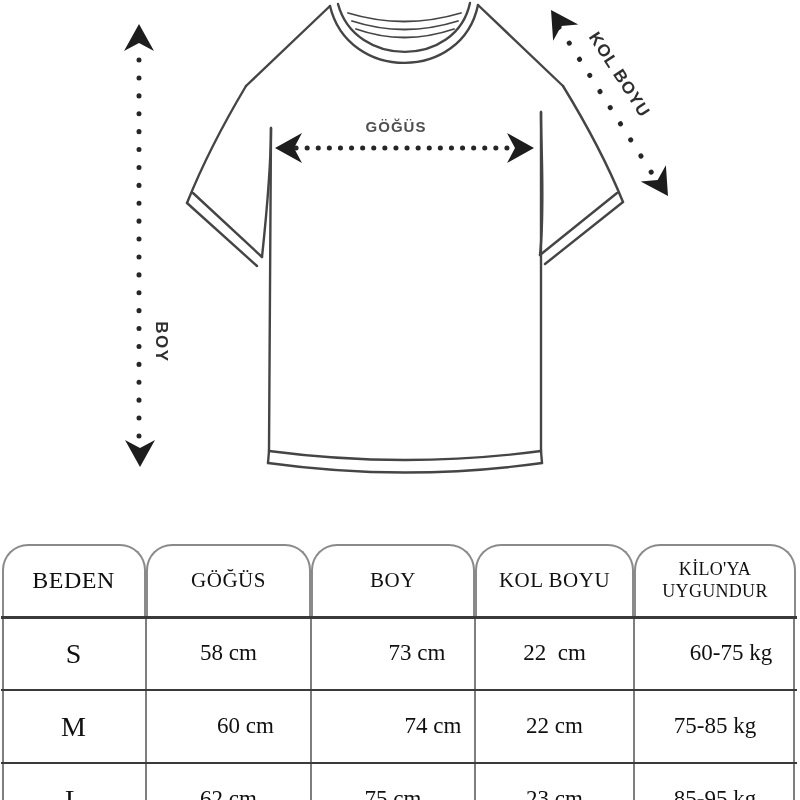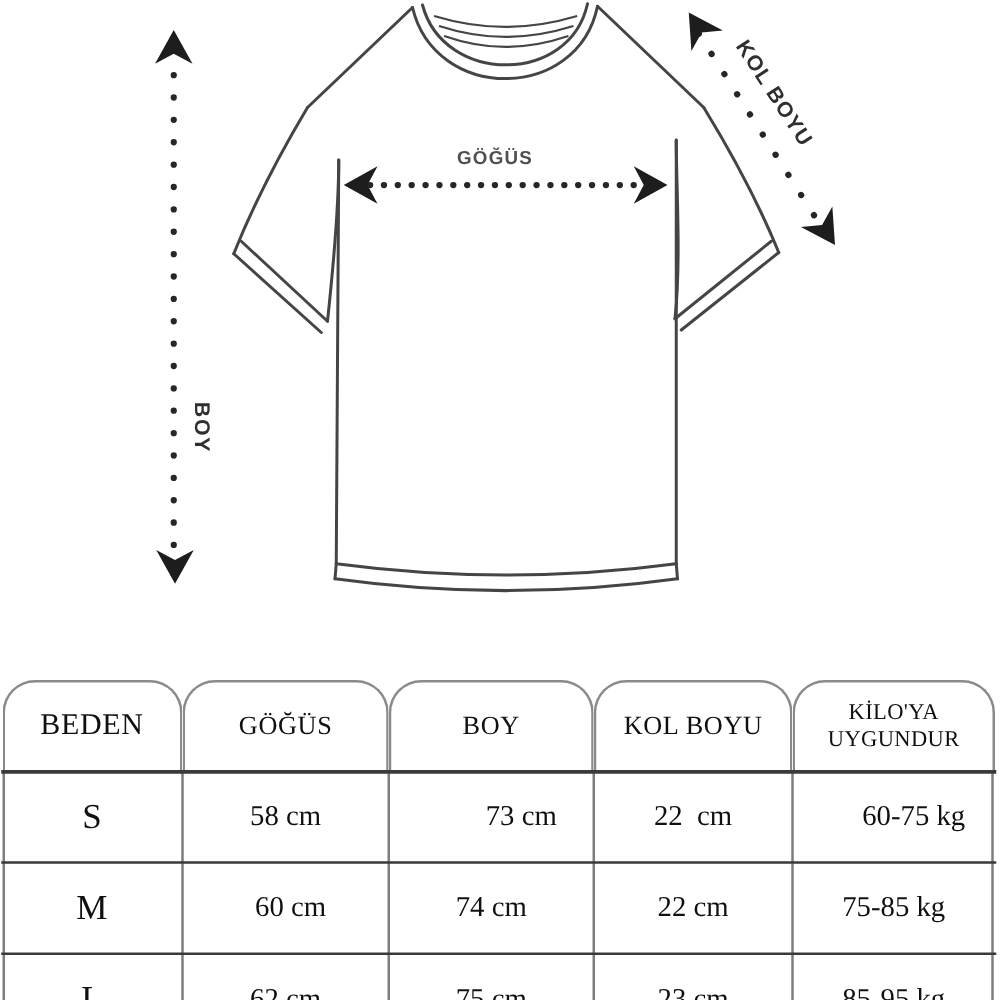--- a/index.html
+++ b/index.html
@@ -117,22 +117,22 @@
     <div class="tcell hdr-text small" style="left:635px;width:160px;top:544px;height:72px;">KİLO'YA
 UYGUNDUR</div>
 
     <div class="tcell size-letter" style="left:2px;width:143px;top:618px;height:71px;">S</div>
     <div class="tcell val-text" style="left:147px;width:163px;top:618px;height:71px;">58 cm</div>
     <div class="tcell val-text" style="left:312px;width:162px;top:618px;height:71px;margin-left:24px;">73 cm</div>
     <div class="tcell val-text" style="left:476px;width:157px;top:618px;height:71px;">22  cm</div>
     <div class="tcell val-text" style="left:635px;width:160px;top:618px;height:71px;margin-left:16px;">60-75 kg</div>
 
     <div class="tcell size-letter" style="left:2px;width:143px;top:690px;height:72px;">M</div>
-    <div class="tcell val-text" style="left:136px;width:193px;top:690px;height:72px;">60 cm</div>
-    <div class="tcell val-text" style="left:312px;width:162px;top:690px;height:73px;">74 cm</div>
+    <div class="tcell val-text" style="left:149px;width:193px;top:690px;height:72px;">60 cm</div>
+    <div class="tcell val-text" style="left:312px;width:162px;top:690px;height:73px;padding-left:40px;">74 cm</div>
     <div class="tcell val-text" style="left:476px;width:157px;top:690px;height:72px;">22 cm</div>
     <div class="tcell val-text" style="left:635px;width:160px;top:690px;height:72px;">75-85 kg</div>
 
     <div class="tcell size-letter" style="left:2px;width:143px;top:763px;height:72px;">L</div>
     <div class="tcell val-text" style="left:147px;width:163px;top:763px;height:72px;">62 cm</div>
     <div class="tcell val-text" style="left:312px;width:162px;top:763px;height:72px;">75 cm</div>
     <div class="tcell val-text" style="left:476px;width:157px;top:763px;height:72px;">23 cm</div>
     <div class="tcell val-text" style="left:635px;width:160px;top:763px;height:72px;">85-95 kg</div>
   </div>
 

